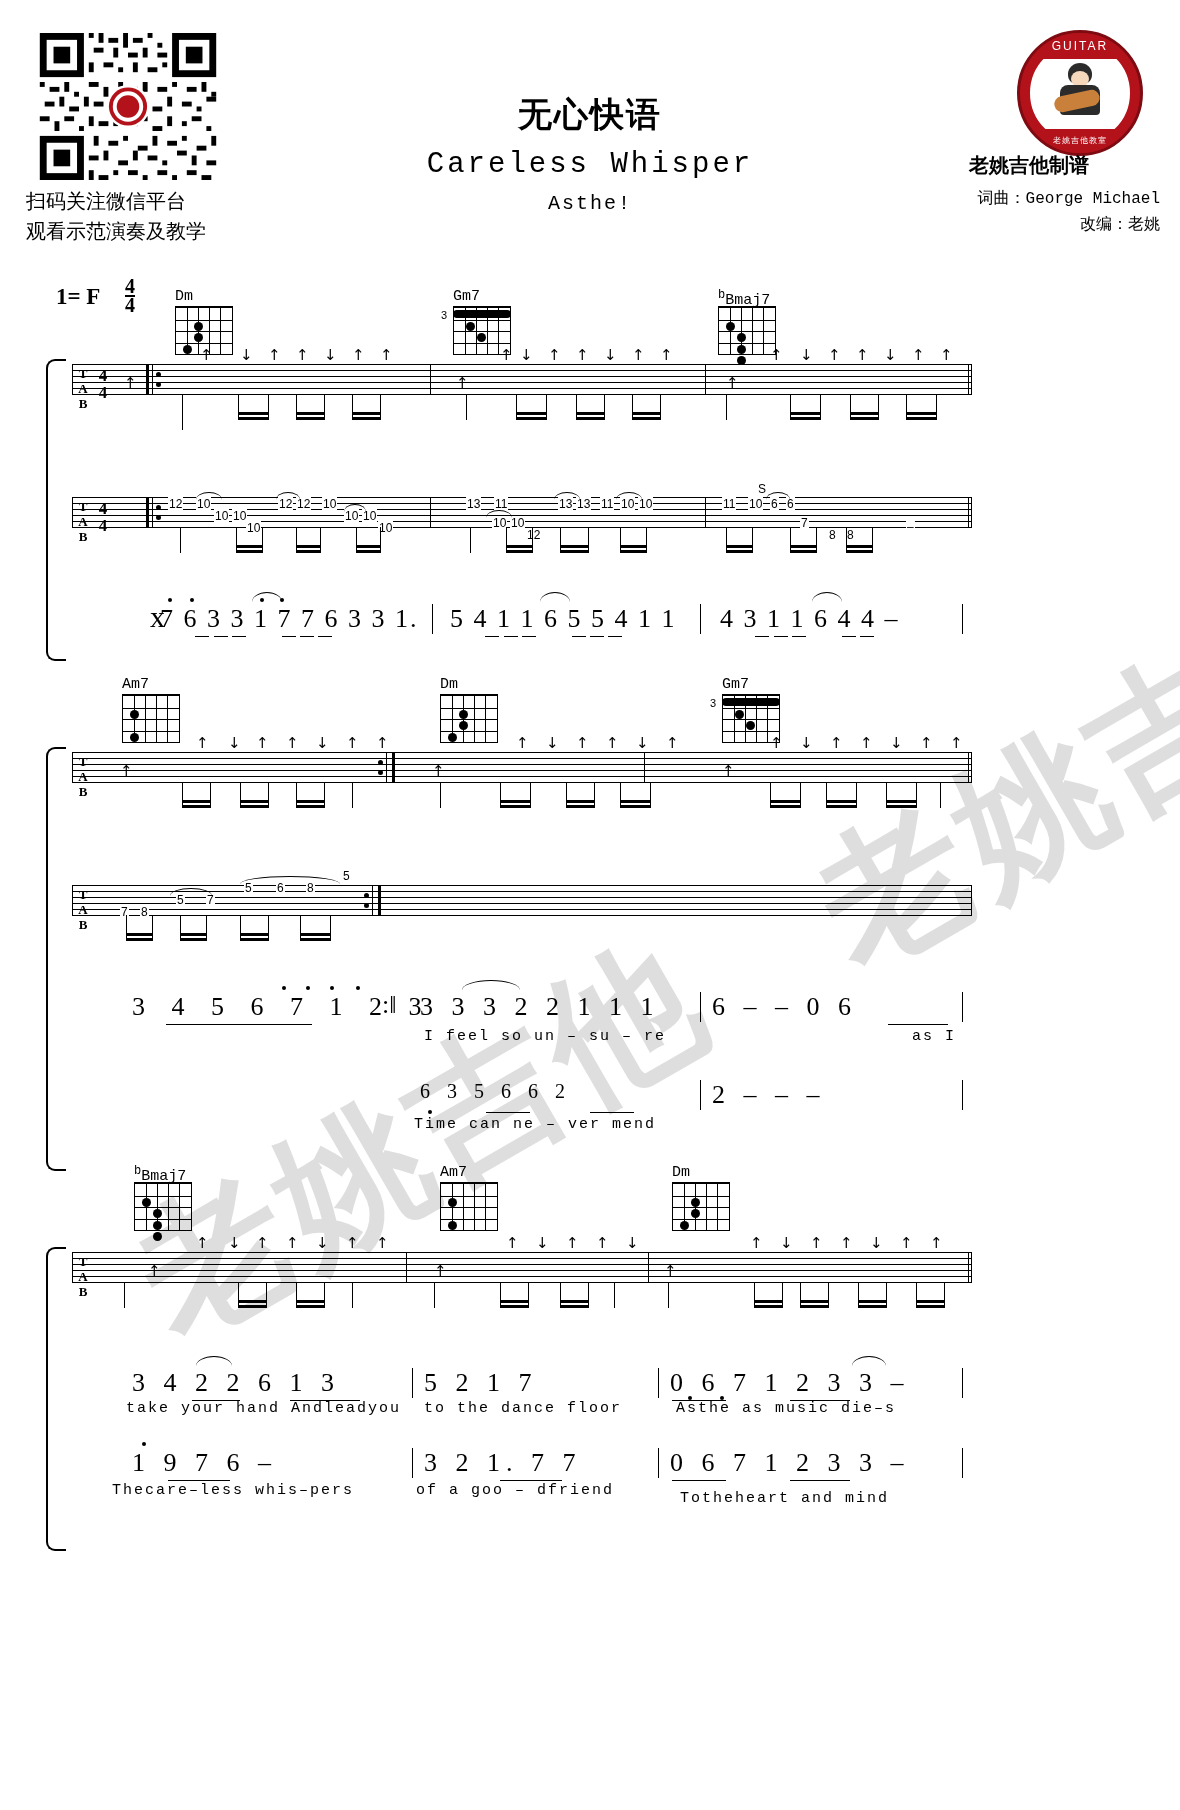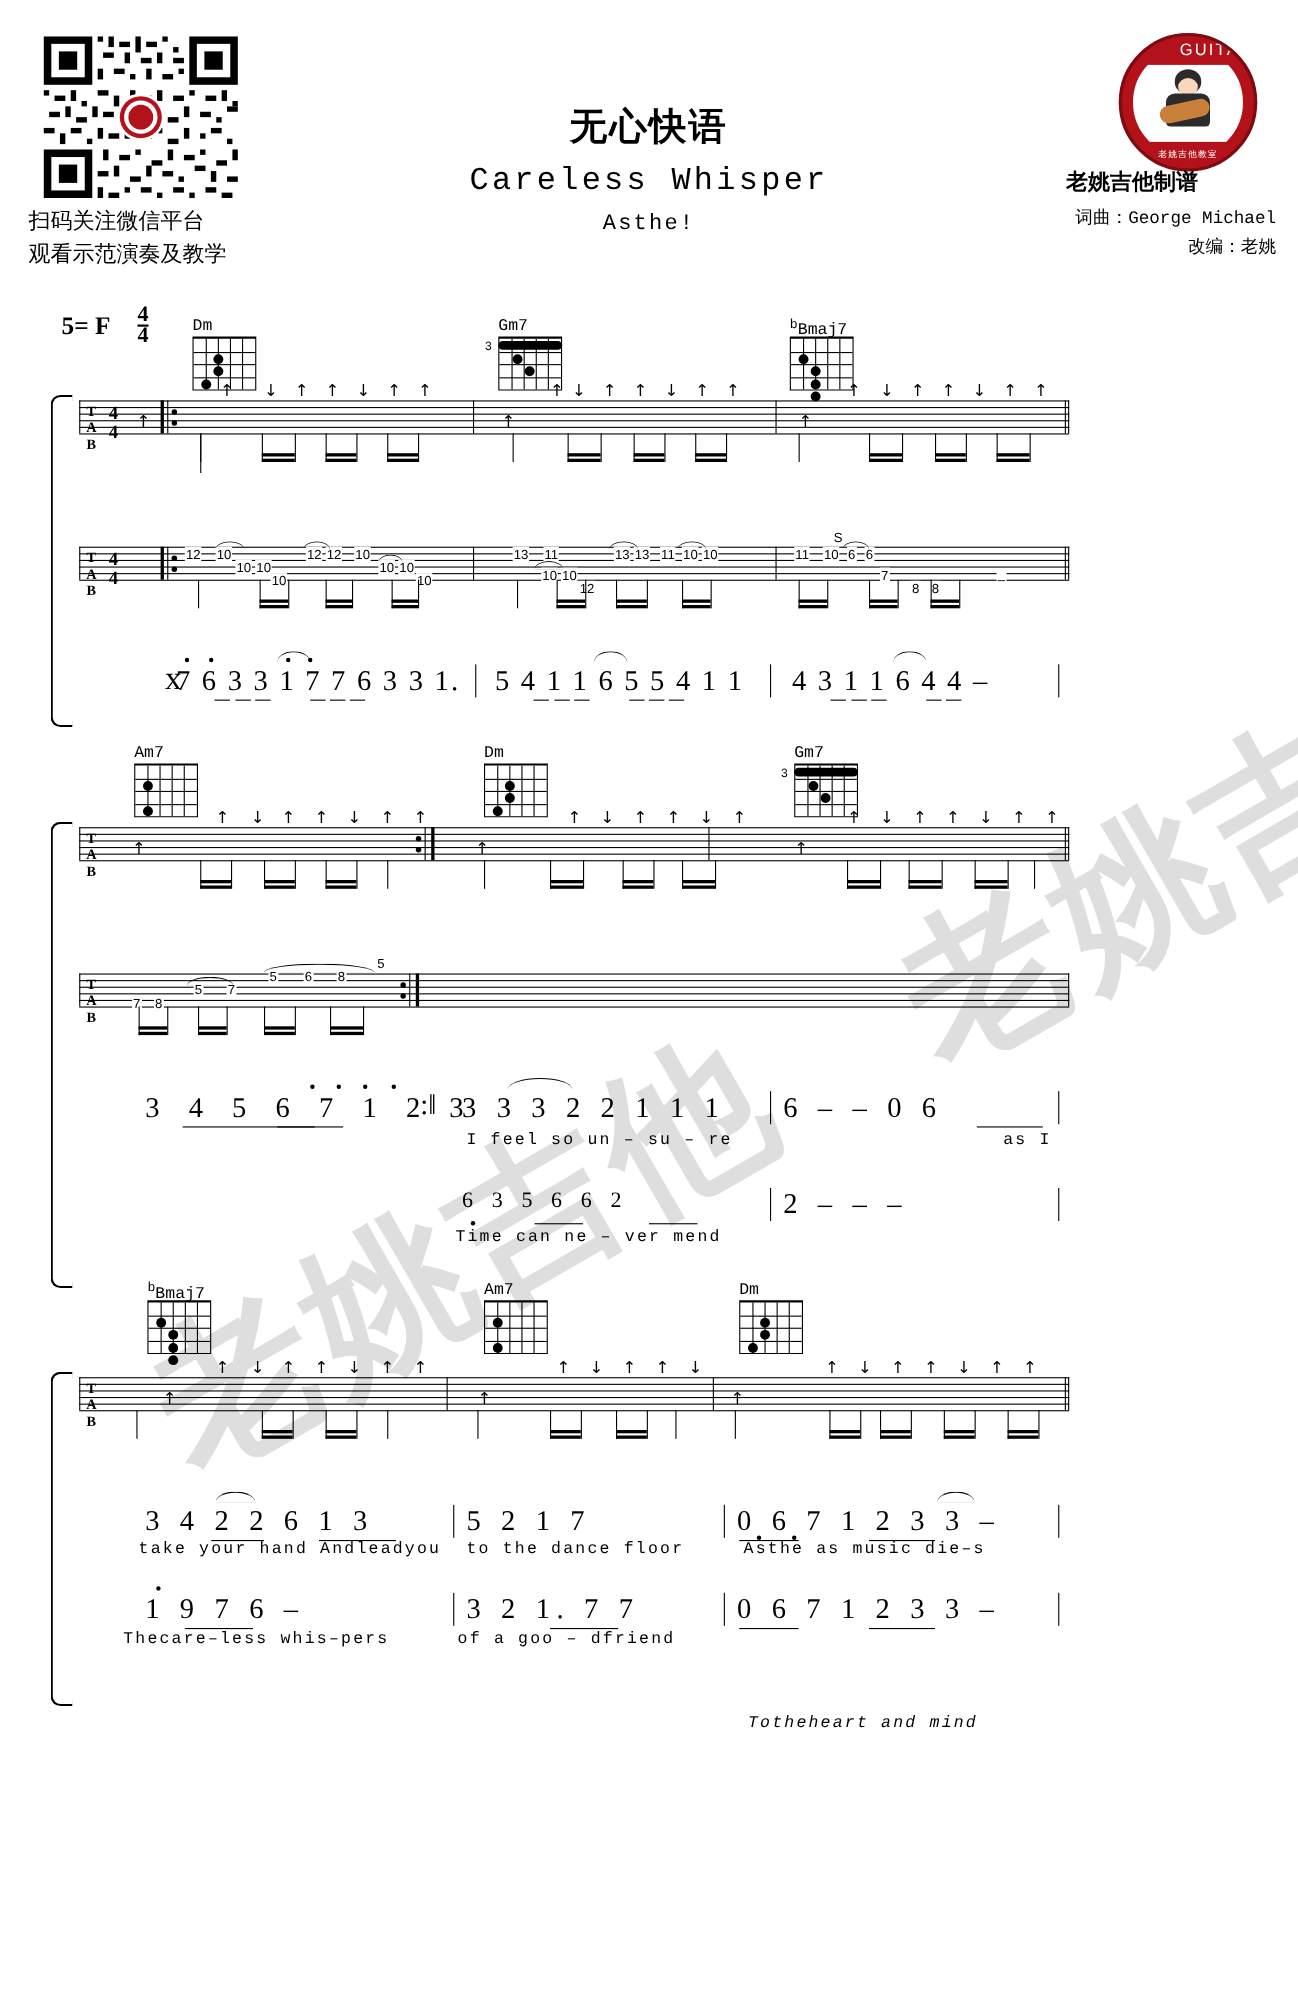--- a/index.html
+++ b/index.html
@@ -67,21 +67,21 @@
     overflow:hidden;
   }
   .logo .inner{
     position:absolute;left:8px;top:8px;right:8px;bottom:8px;border-radius:50%;
     background:#fff;border:2px solid #b4121b;
   }
   .logo .band{
     position:absolute;left:0;right:0;top:0;height:26px;background:#b4121b;
   }
   .logo .band span{
-    display:block;text-align:right;color:#fff;font-size:15px;line-height:26px;
+    display:block;text-align:center;color:#fff;font-size:12px;line-height:26px;
     font-family:"Liberation Sans",sans-serif;letter-spacing:2px;
   }
   .logo .bandb{
     position:absolute;left:0;right:0;bottom:0;height:24px;background:#b4121b;
   }
   .logo .bandb span{
     display:block;text-align:center;color:#fff;font-size:8px;line-height:24px;
     font-family:"Liberation Sans",sans-serif;letter-spacing:1px;
   }
   .logo .fig{
@@ -309,21 +309,21 @@
           <div class="face"></div>
       <div class="body"></div>
           <div class="guitar"></div>
     </div>
   </div>
 
   <div class="credit-main">老姚吉他制谱</div>
   <div class="credit-1">词曲：George Michael</div>
   <div class="credit-2">改编：老姚</div>
 
-  <div class="keysig">5= F</div>
+  <div class="keysig">1= F</div>
   <div class="timesig">
     <div>4</div>
     <div style="border-top:2px solid #000;">4</div>
   </div>
 
   <div id="chord-layer">
         <div class="chord" style="left: 175px; top: 288px;">
           <div class="cname">Dm</div>
           <div class="grid">
             <div class="v" style="left: 11px;"></div>
@@ -915,21 +915,21 @@
         <div style="position: absolute; left: 688px; top: 1396px; width: 4px; height: 4px; border-radius: 50%; background: rgb(0, 0, 0);"></div>
         <div style="position: absolute; left: 720px; top: 1396px; width: 4px; height: 4px; border-radius: 50%; background: rgb(0, 0, 0);"></div>
         <div class="jp" style="left: 132px; top: 1448px; font-size: 26px; letter-spacing: 6px;">1   9 7 6    –</div>
         <div class="jp" style="left: 424px; top: 1448px; font-size: 26px; letter-spacing: 6px;">3 2    1. 7 7</div>
         <div class="jp" style="left: 670px; top: 1448px; font-size: 26px; letter-spacing: 6px;">0 6 7   1   2 3 3    –</div>
         <div class="jpbar" style="left: 412px; top: 1448px; height: 30px;"></div>
         <div class="jpbar" style="left: 658px; top: 1448px; height: 30px;"></div>
         <div class="jpbar" style="left: 962px; top: 1448px; height: 30px;"></div>
         <div class="lyric" style="left: 112px; top: 1482px; letter-spacing: 2px;">Thecare–less whis–pers</div>
         <div class="lyric" style="left: 416px; top: 1482px; letter-spacing: 2px;">of  a    goo – dfriend</div>
-        <div class="lyric" style="left: 680px; top: 1558px; letter-spacing: 2px; font-style: italic;">Totheheart and mind</div>
+        <div class="lyric" style="left: 680px; top: 1490px; letter-spacing: 2px;">Totheheart and mind</div>
         <div style="position: absolute; left: 168px; top: 1480px; width: 62px; height: 1px; background: rgb(0, 0, 0);"></div>
         <div style="position: absolute; left: 500px; top: 1480px; width: 62px; height: 1px; background: rgb(0, 0, 0);"></div>
         <div style="position: absolute; left: 672px; top: 1480px; width: 54px; height: 1px; background: rgb(0, 0, 0);"></div>
         <div style="position: absolute; left: 790px; top: 1480px; width: 60px; height: 1px; background: rgb(0, 0, 0);"></div>
         <div style="position: absolute; left: 142px; top: 1442px; width: 4px; height: 4px; border-radius: 50%; background: rgb(0, 0, 0);"></div>
       </div>
 
   </div>
 </div>
 

